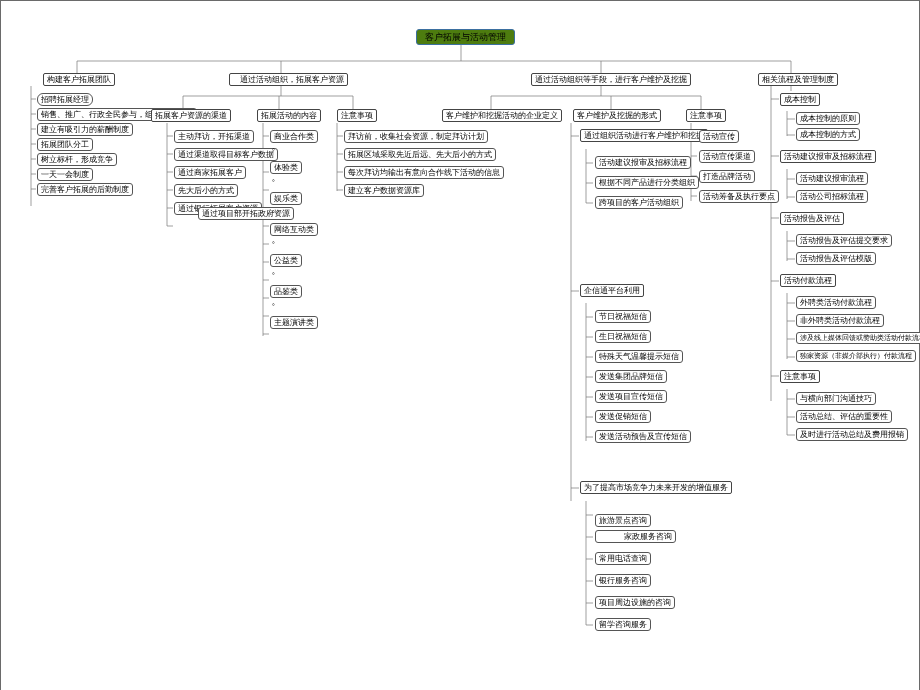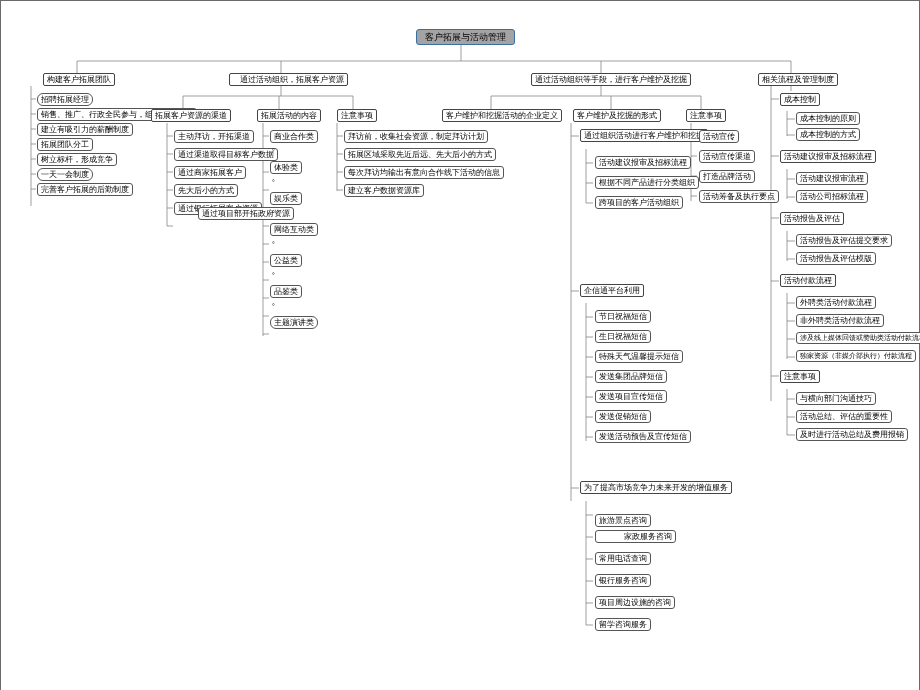--- a/index.html
+++ b/index.html
@@ -32,21 +32,21 @@
     background: #ffffff;
     border: 1px solid #444444;
     border-radius: 3px;
     font-size: 8px;
     line-height: 1.15;
     padding: 1px 3px 1px 3px;
     white-space: nowrap;
     color: #000;
   }
   .node.root {
-    background: #a3a3a3;
+    background: #4d7c0f;
     border: 1px solid #3b6fa0;
     font-size: 9px;
     padding: 2px 8px;
   }
   .node.box {
     border-radius: 2px;
   }
   .node.sq { 
     border-color: #555;
   }
@@ -186,21 +186,21 @@
 </svg>
 
 <div class="node root" style="left:415px; top:28px;"><span>客户拓展与活动管理</span></div>
 
 <div class="node box" style="left:42px; top:72px;"><span>构建客户拓展团队</span></div>
 <div class="node sq" style="left:36px; top:92px;border-radius:6px;"><span>招聘拓展经理</span></div>
 <div class="node sq" style="left:36px; top:107px;"><span>销售、推广、行政全民参与，组建拓展团队</span></div>
 <div class="node sq" style="left:36px; top:122px;"><span>建立有吸引力的薪酬制度</span></div>
 <div class="node sq" style="left:36px; top:137px;"><span>拓展团队分工</span></div>
 <div class="node sq" style="left:36px; top:152px;"><span>树立标杆，形成竞争</span></div>
-<div class="node sq" style="left:36px; top:167px;border-radius:6px;"><span>一天一会制度</span></div>
+<div class="node sq" style="left:36px; top:167px;"><span>一天一会制度</span></div>
 <div class="node sq" style="left:36px; top:182px;"><span>完善客户拓展的后勤制度</span></div>
 
 <div class="node box" style="left:228px; top:72px;padding-left:10px;"><span>通过活动组织，拓展客户资源</span></div>
 
 <div class="node box" style="left:150px; top:108px;"><span>拓展客户资源的渠道</span></div>
 <div class="node sq" style="left:173px; top:129px;"><span>主动拜访，开拓渠道</span></div>
 <div class="node sq" style="left:173px; top:147px;"><span>通过渠道取得目标客户数据</span></div>
 <div class="node sq" style="left:173px; top:165px;"><span>通过商家拓展客户</span></div>
 <div class="node sq" style="left:173px; top:183px;"><span>先大后小的方式</span></div>
 <div class="node sq" style="left:173px; top:201px;"><span>通过银行拓展客户资源</span></div>
@@ -212,21 +212,21 @@
 <div class="node sq" style="left:269px; top:160px;"><span>体验类</span></div>
 <div class="node noborder" style="left:269px; top:178px; font-size:7px;"><span>°</span></div>
 <div class="node sq" style="left:269px; top:191px;"><span>娱乐类</span></div>
 <div class="node noborder" style="left:269px; top:209px; font-size:7px;"><span>°</span></div>
 <div class="node sq" style="left:269px; top:222px;"><span>网络互动类</span></div>
 <div class="node noborder" style="left:269px; top:240px; font-size:7px;"><span>°</span></div>
 <div class="node sq" style="left:269px; top:253px;"><span>公益类</span></div>
 <div class="node noborder" style="left:269px; top:271px; font-size:7px;"><span>°</span></div>
 <div class="node sq" style="left:269px; top:284px;"><span>品鉴类</span></div>
 <div class="node noborder" style="left:269px; top:302px; font-size:7px;"><span>°</span></div>
-<div class="node sq" style="left:269px; top:315px;border-radius:6px;"><span>主题演讲类</span></div>
+<div class="node sq" style="left:269px; top:315px;"><span>主题演讲类</span></div>
 
 <div class="node box" style="left:336px; top:108px;"><span>注意事项</span></div>
 <div class="node sq" style="left:343px; top:129px;"><span>拜访前，收集社会资源，制定拜访计划</span></div>
 <div class="node sq" style="left:343px; top:147px;"><span>拓展区域采取先近后远、先大后小的方式</span></div>
 <div class="node sq" style="left:343px; top:165px;"><span>每次拜访均输出有意向合作线下活动的信息</span></div>
 <div class="node sq" style="left:343px; top:183px;"><span>建立客户数据资源库</span></div>
 
 <div class="node box" style="left:530px; top:72px;"><span>通过活动组织等手段，进行客户维护及挖掘</span></div>
 
 <div class="node box" style="left:441px; top:108px;"><span>客户维护和挖掘活动的企业定义</span></div>

